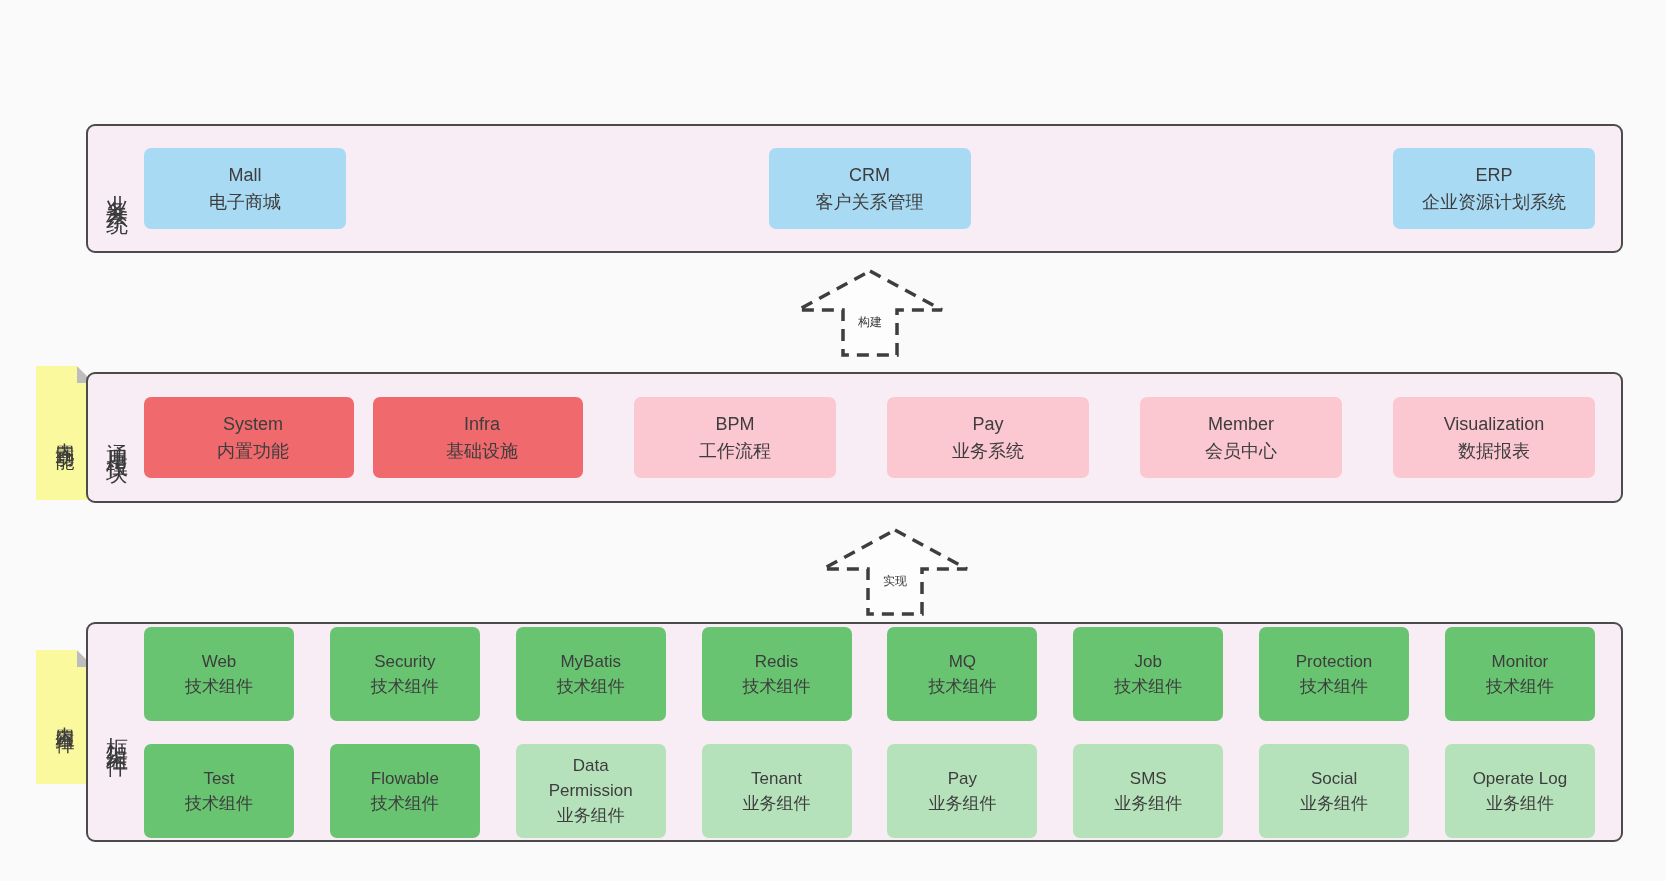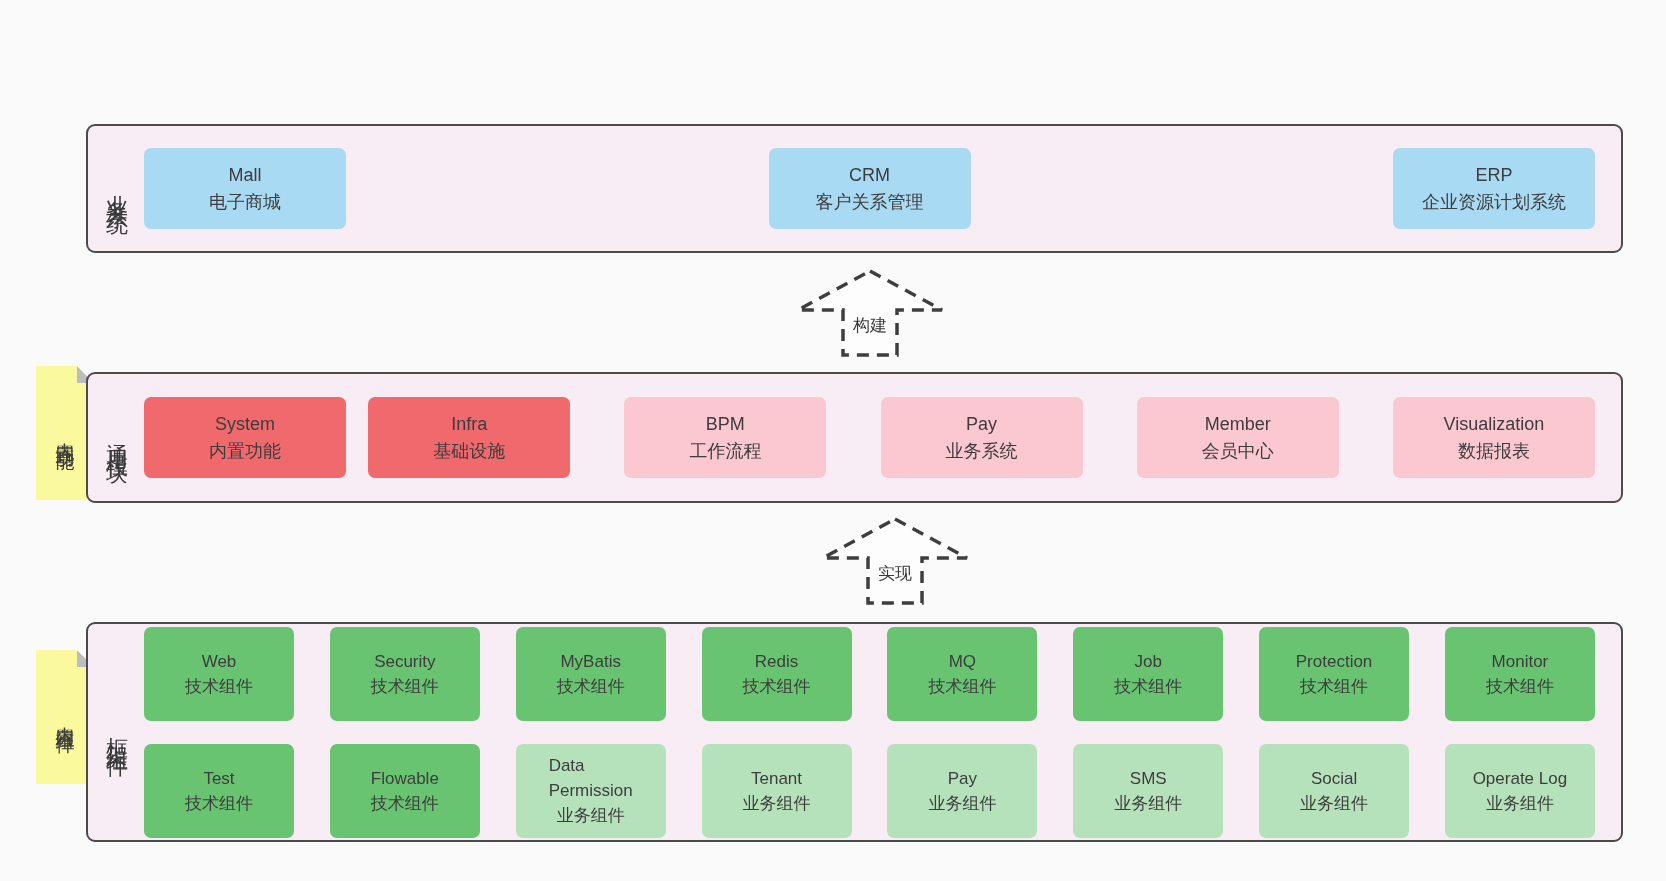--- a/index.html
+++ b/index.html
@@ -52,45 +52,45 @@
   .rows{
     flex:1;display:flex;flex-direction:column;
     justify-content:center;gap:23px;
     padding:0 26px 0 12px;
   }
   .row{display:flex;justify-content:space-between;}
 
   .box{
     border-radius:7px;
     display:flex;flex-direction:column;align-items:center;justify-content:center;
-    text-align:left;color:var(--text,#3d3d3d);
+    text-align:center;color:var(--text,#3d3d3d);
   }
   .band-0 .box,.band-1 .box{width:202px;height:81px;font-size:18px;line-height:27px;}
   .band-2 .box{width:150px;height:94px;font-size:17px;line-height:25px;}
   .box-name{white-space:pre-line;}
   .box.blue{background:var(--blue,#a9daf3);}
-  .box.red{background:var(--red,#f0696d);}
+  .box.red{background:var(--red,#f0696d);padding-left:8px;}
   .box.pink{background:var(--pink,#fbc7d1);margin-left:32px;}
   .box.green{background:var(--green,#68c471);}
   .box.lightgreen{background:var(--lightgreen,#b6e2bb);}
 
   
   .arrow{position:absolute;width:150px;height:90px;}
   .arrow-0{left:795px;top:268px;}
-  .arrow-1{left:820px;top:516px;}
+  .arrow-1{left:820px;top:527px;}
   .arrow svg{display:block;}
   .arrow polygon{
     fill:#fdfdfd;
     stroke:var(--arrow-stroke,#3e3e3e);
     stroke-width:3.5;
     stroke-dasharray:12 8;
   }
   .arrow-label{
     position:absolute;left:50%;top:46px;transform:translateX(-50%);
-    font-size:17px;color:#3a3a3a;background:#fdfdfd;padding:0 2px;
+    font-size:12px;color:#3a3a3a;background:#fdfdfd;padding:0 2px;
     white-space:nowrap;
   }
 </style>
 </head>
 <body>
 
 <div class="canvas">
 
   <div class="sticky sticky-0">
     <span class="fold"></span>

